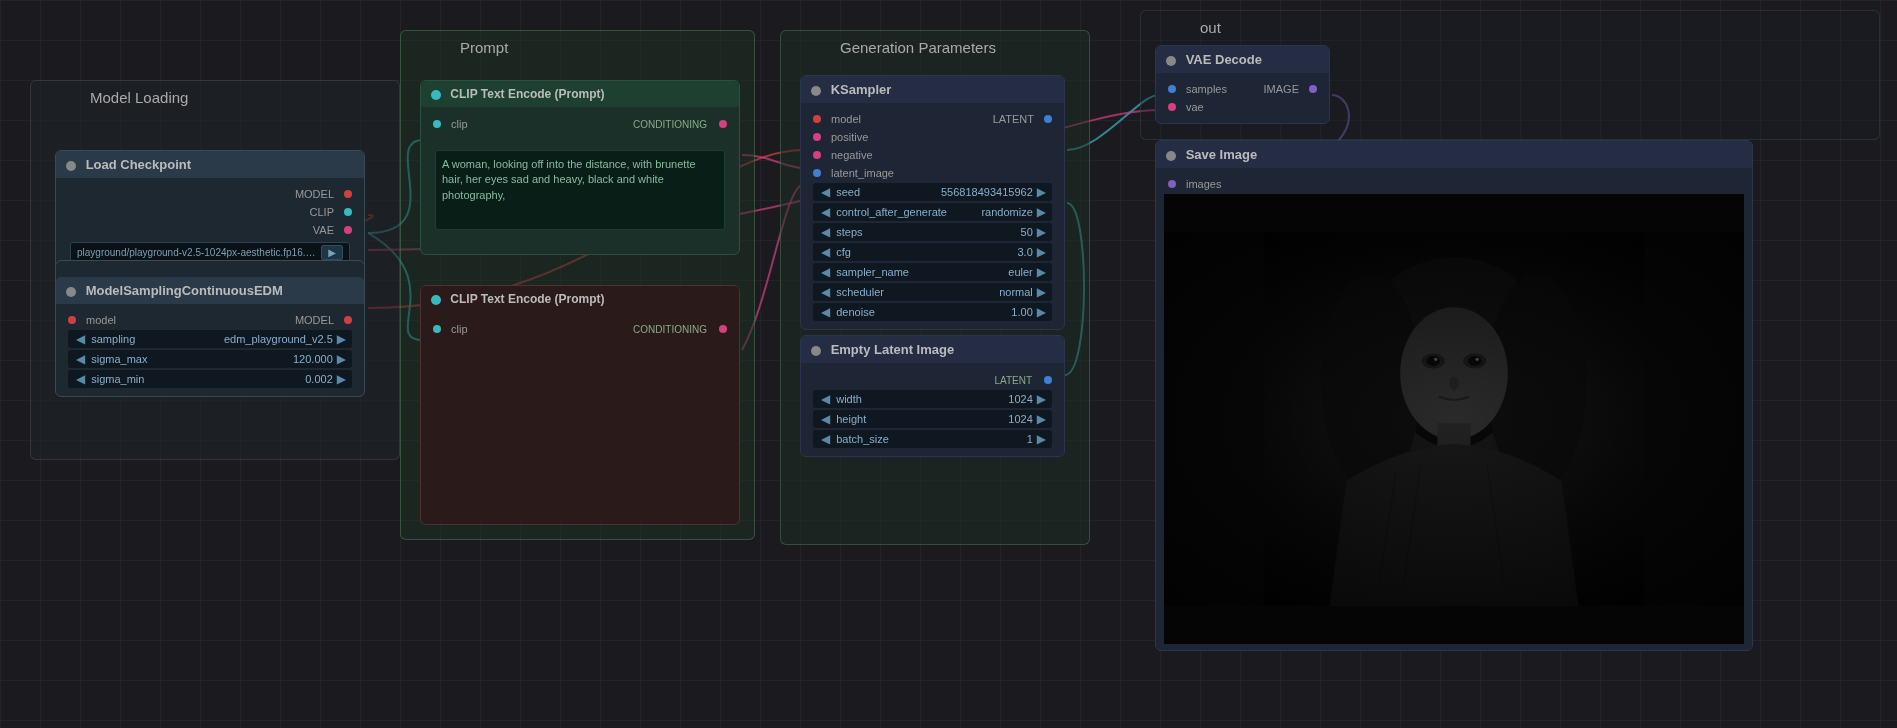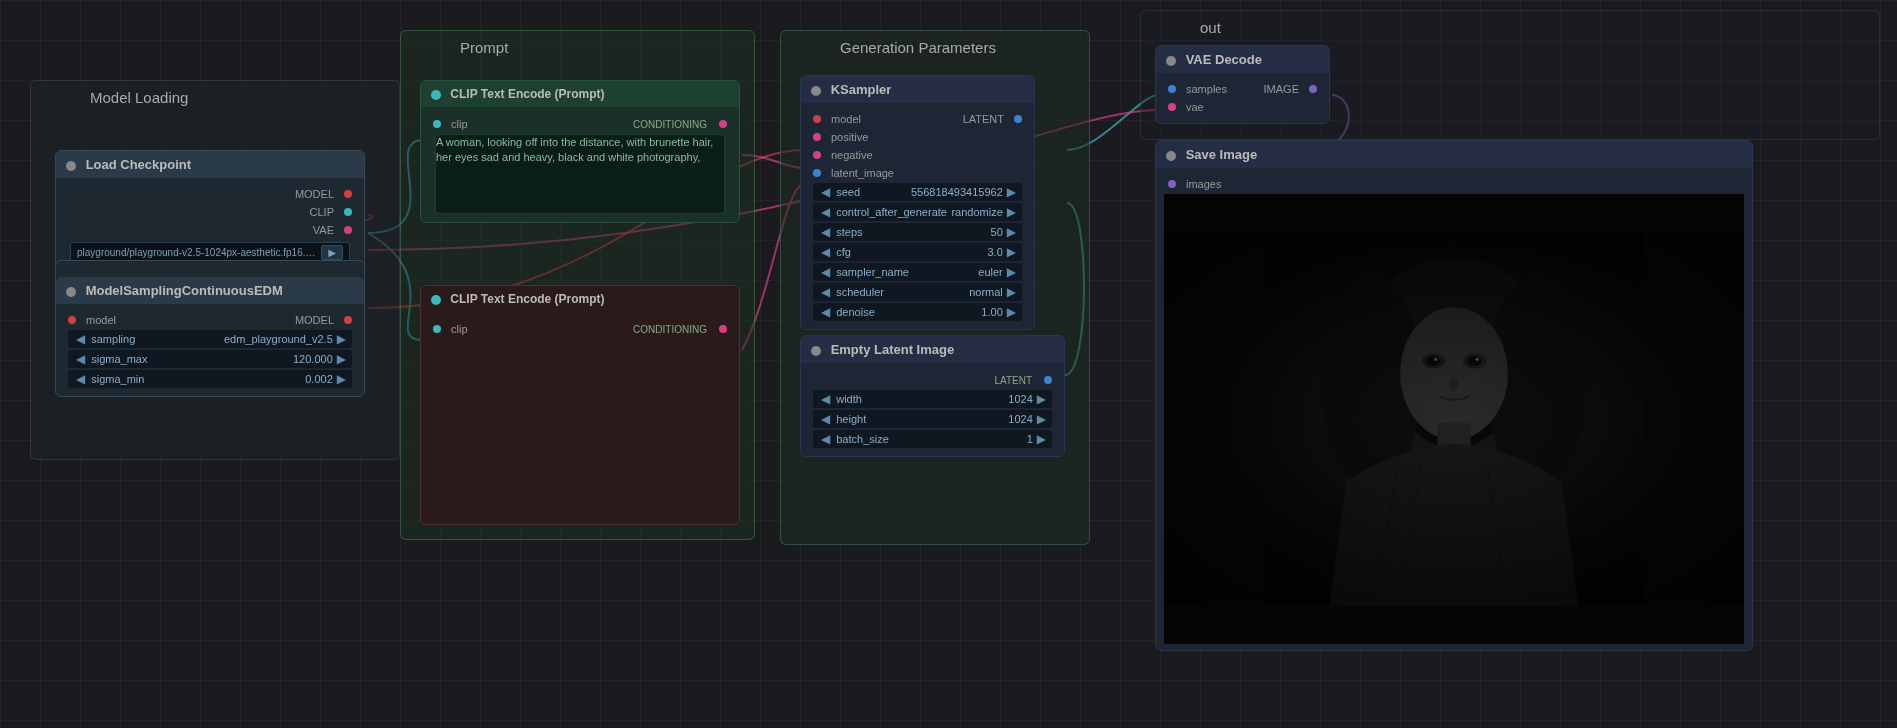--- a/index.html
+++ b/index.html
@@ -140,21 +140,21 @@
     .node-clip-prompt .node-title,
     .node-clip-negative .node-title {
       background: #1e4030;
       color: #bbb;
       font-size: 12px;
     }
 
     
     .node-ksampler {
       top: 75px; left: 800px;
-      width: 235px;
+      width: 265px;
       background: #1e2535;
       border-color: #2a3550;
     }
 
     .node-ksampler .node-title {
       background: #252d45;
       color: #bbb;
     }
 
     
@@ -312,26 +312,27 @@
       color: #7aa0b8;
       font-size: 10px;
       padding: 1px 6px;
       border-radius: 2px;
       cursor: pointer;
       margin-left: 4px;
     }
 
     
     .prompt-text {
-      margin: 2px 6px;
+      margin: 18px 6px;
       background: #0a1e18;
       border: 1px solid #1a4030;
       border-radius: 3px;
       color: #8abaa0;
       font-size: 11px;
+      padding: 6px;
       min-height: 80px;
       line-height: 1.4;
     }
 
     
     .conditioning-label {
       text-align: right;
       color: #8aaa88;
       font-size: 10px;
       padding-right: 8px;

